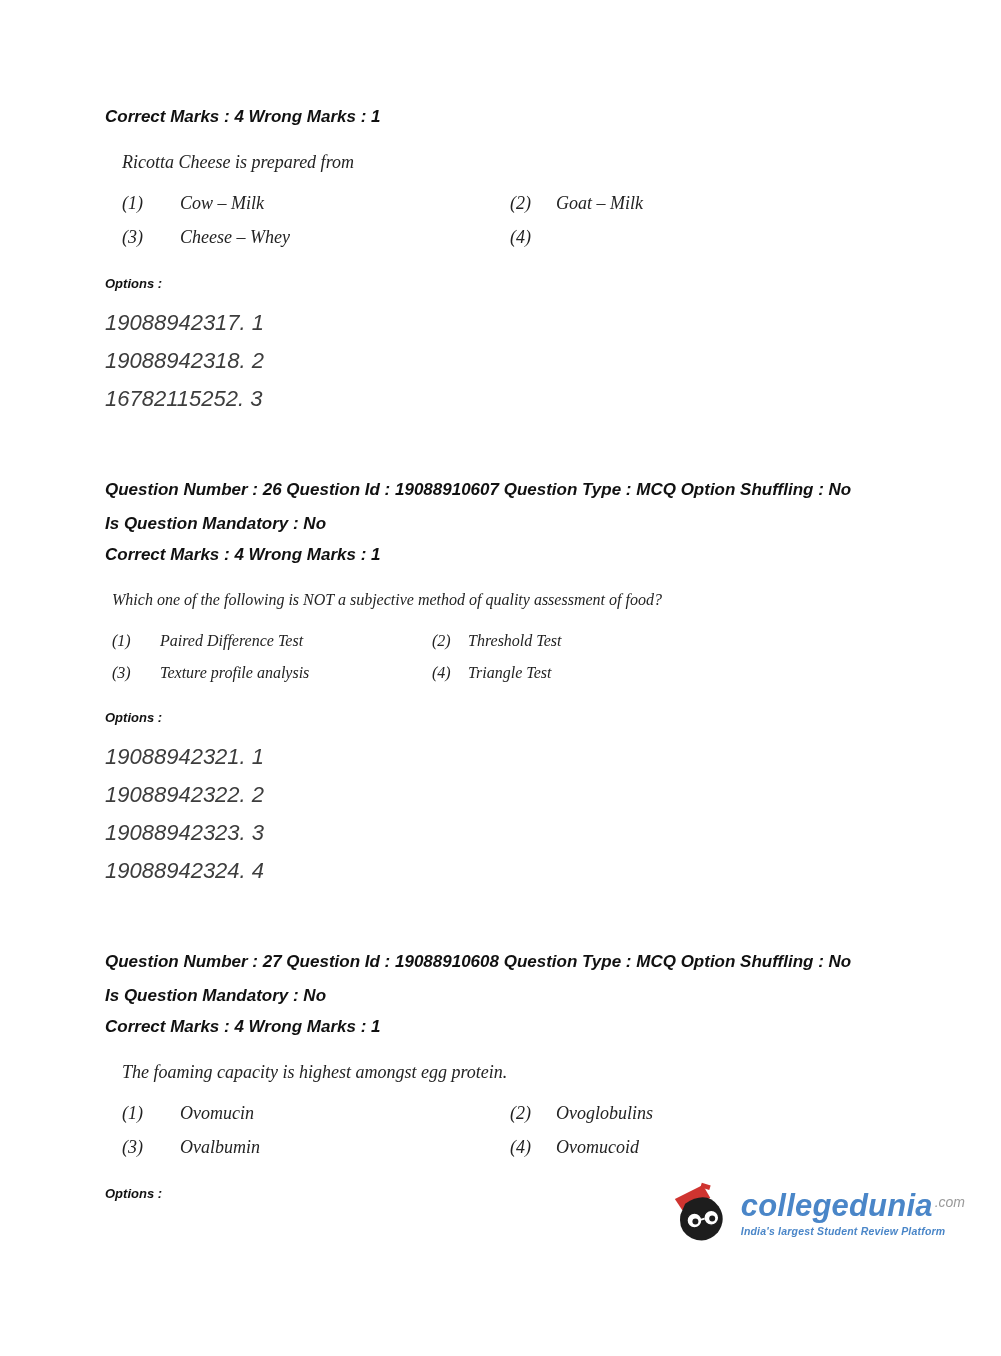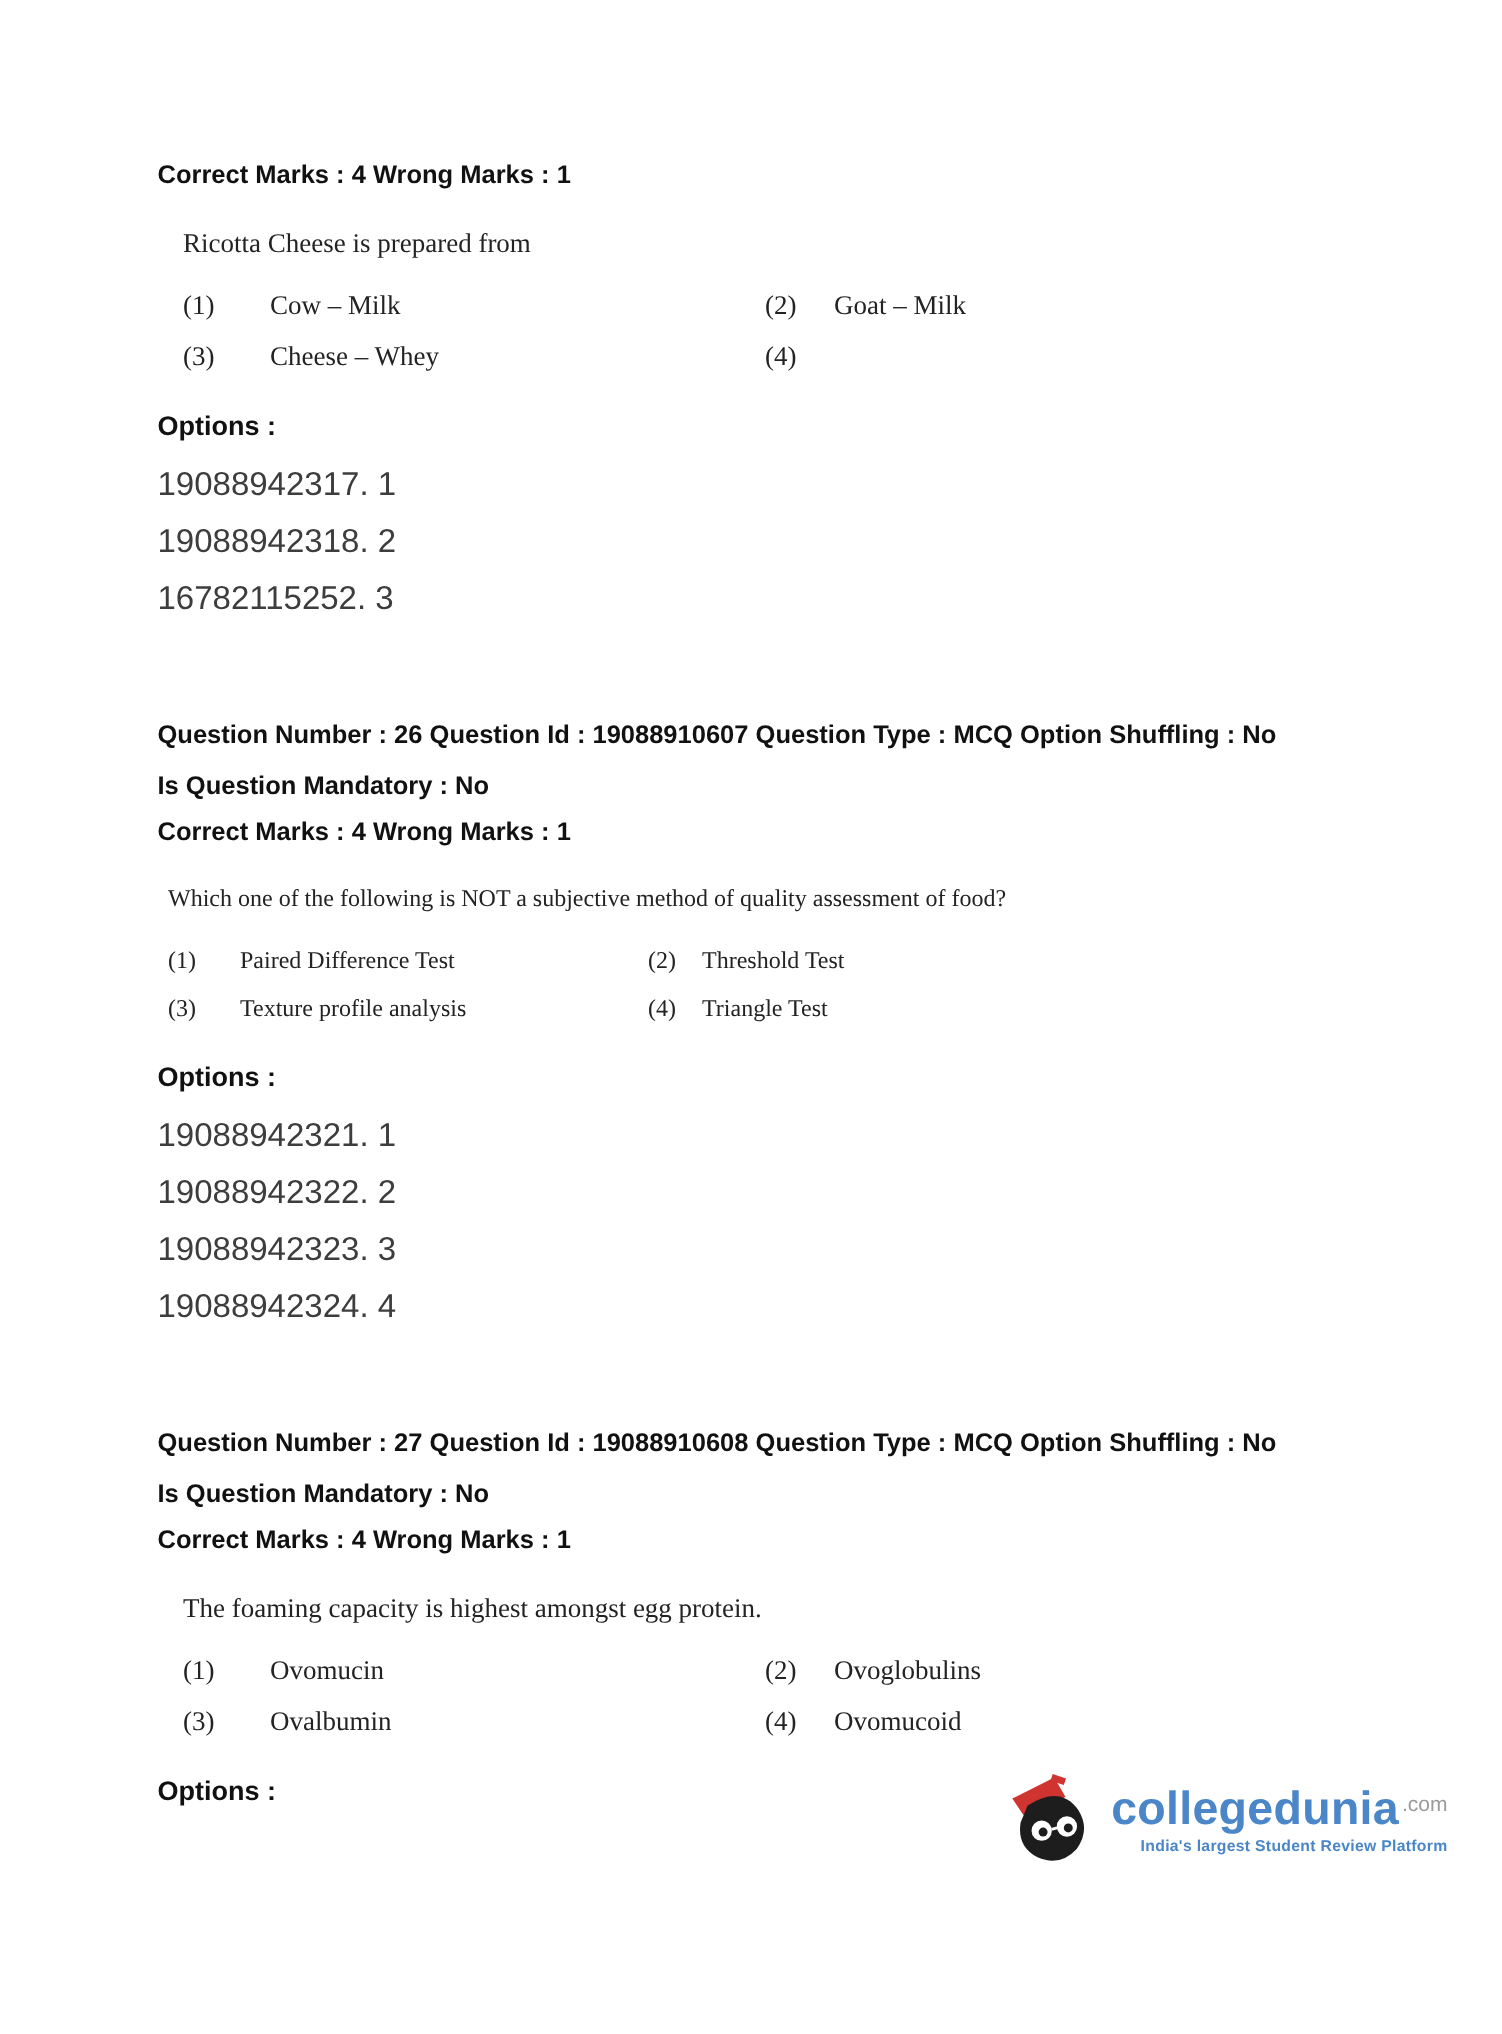--- a/index.html
+++ b/index.html
@@ -8,20 +8,21 @@
     background: #ffffff;
   }
   .page {
     position: relative;
     width: 1001px;
     height: 1286px;
     background: #ffffff;
     font-family: "Liberation Sans", sans-serif;
     color: #212121;
     overflow: hidden;
+    font-style: italic;
   }
   .content {
     padding: 103px 40px 0 105px;
   }
   .question-block {
     margin-bottom: 66px;
   }
   .marks-line {
     font-weight: 700;
     font-size: 17px;
@@ -65,39 +66,38 @@
   .grid-narrow {
     grid-template-columns: 48px 272px 36px auto;
     margin-left: 7px;
   }
   .grid-narrow span {
     font-size: 16px;
     line-height: 19px;
   }
   .options-label {
     font-weight: 700;
-    font-size: 18px;
+    font-size: 13px;
     color: #111111;
     margin: 26px 0 20px 0;
     line-height: 20px;
   }
   .option-item {
     font-size: 22px;
     color: #3d3d3d;
     margin: 0 0 21px 0;
     line-height: 17px;
   }
   .brand-footer {
     position: absolute;
     right: 36px;
     bottom: 42px;
     display: flex;
     align-items: center;
     gap: 12px;
-    text-align: right;
   }
   .brand-text-wrap {
     display: flex;
     flex-direction: column;
   }
   .brand-line {
     display: flex;
     align-items: flex-start;
   }
   .brand-name {

